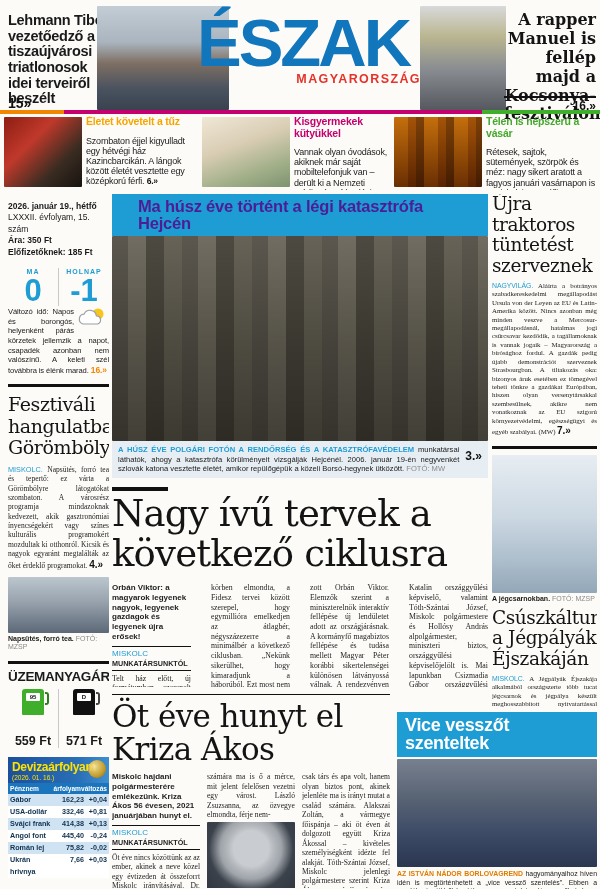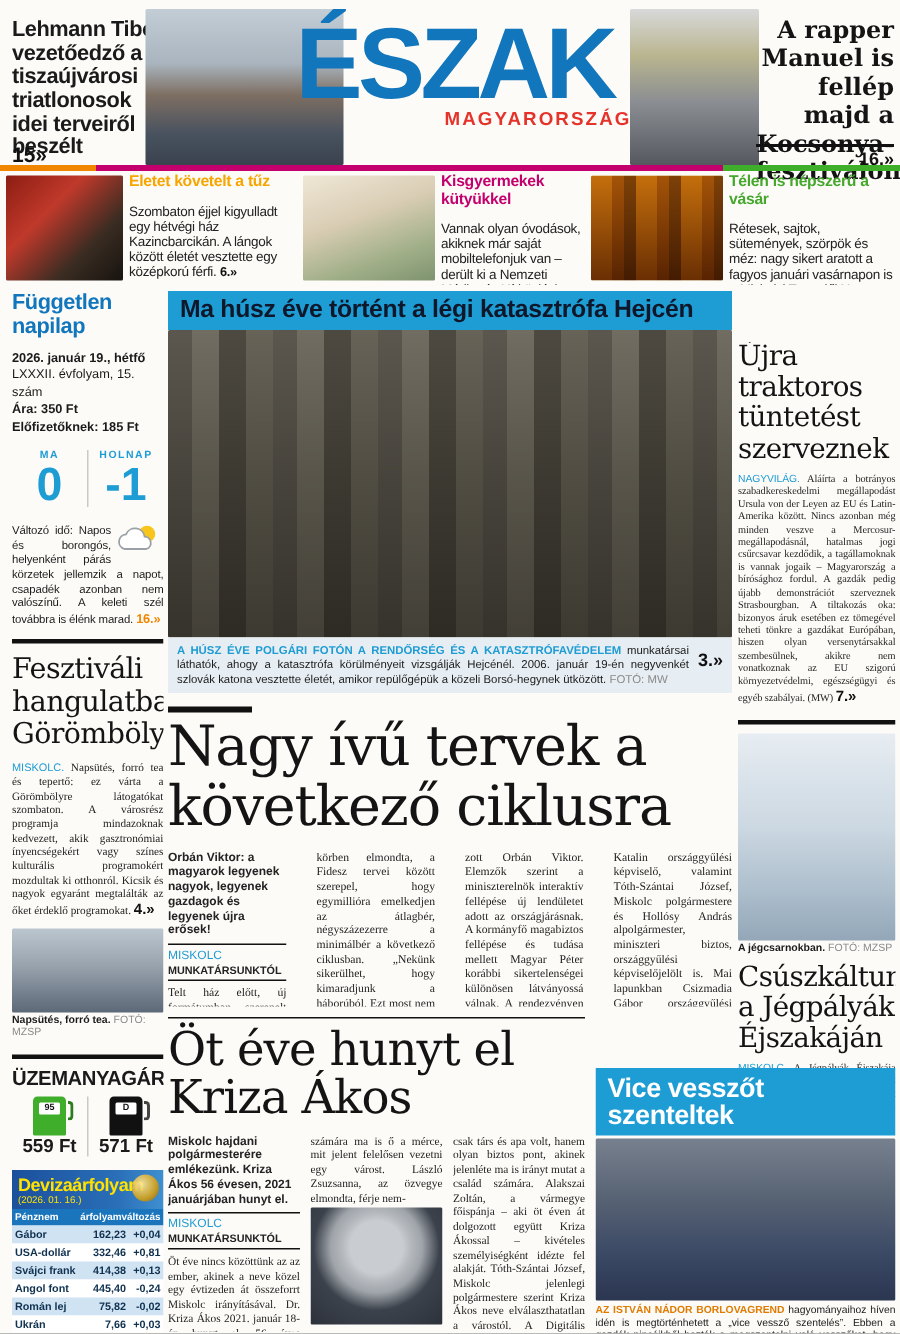--- a/index.html
+++ b/index.html
@@ -61,61 +61,61 @@
   
   .left-rail{left:8px;top:194px;width:101px;height:694px;overflow:hidden;}
   .tagline{font-size:14.5px;font-weight:bold;color:var(--masthead-blue);letter-spacing:-0.3px;}
   .pubinfo{margin-top:7px;font-size:8.5px;line-height:1.35;}
   .pubinfo .b{font-weight:bold;}
   .weather{margin-top:10px;display:flex;text-align:center;}
   .weather .wcol{flex:1;}
   .weather .wcol+.wcol{border-left:1px solid #c9c9c9;}
   .wlabel{font-size:7px;font-weight:bold;color:var(--accent-blue);letter-spacing:1px;}
   .wtemp{font-size:31px;font-weight:bold;color:var(--accent-blue);line-height:1.0;}
-  .forecast{margin-top:11px;font-size:7.6px;line-height:1.26;text-align:justify;letter-spacing:-0.1px;}
+  .forecast{margin-top:1px;font-size:7.6px;line-height:1.26;text-align:justify;letter-spacing:-0.1px;}
   .forecast svg{float:right;margin:0 0 1px 3px;}
   .forecast .pref{color:var(--strip-orange);font-size:8.5px;}
   .thickrule{border-top:3px solid #111;margin-top:9px;}
   .fest-h{margin-top:7px;font-size:19px;line-height:1.13;letter-spacing:-0.4px;}
   .fest-body{margin-top:6px;font-size:7.5px;line-height:1.25;}
   .fest-body .loc-label{font-size:7.3px;}
   .fest-body .pref{font-size:10px;}
   .ph-gorombol{margin-top:6px;width:101px;height:56px;}
   .smallcap{margin-top:2px;font-size:7px;font-weight:bold;line-height:1.2;}
   .fuel-title{margin-top:5px;font-size:13.5px;font-weight:bold;letter-spacing:-0.3px;}
   .fuel-row{margin-top:5px;display:flex;text-align:center;}
   .fuel-cell{flex:1;}
   .fuel-cell+.fuel-cell{border-left:1px solid #c9c9c9;}
   .pump{position:relative;width:22px;height:26px;margin:0 auto;border-radius:3px 3px 1px 1px;}
   .pump.g{background:var(--fuel-green);} .pump.d{background:#111;}
   .pump .screen{position:absolute;left:4px;top:4px;width:14px;height:8px;background:#fff;color:#111;
     font-size:6px;font-weight:bold;line-height:8px;border-radius:1px;}
   .pump .hose{position:absolute;right:-5px;top:3px;width:4px;height:13px;border:2px solid #444;border-left:none;border-radius:0 3px 3px 0;}
   .pump.g .hose{border-color:#2c7d1e;}
-  .fuel-price{margin-top:0;font-size:12.5px;font-weight:bold;}
+  .fuel-price{margin-top:19px;font-size:12.5px;font-weight:bold;}
   .cur{margin-top:9px;}
   .cur-head{background:linear-gradient(90deg,#1b4f9c 0%,#2a6fb8 70%,#3f8fd0 100%);padding:3px 4px 2px;position:relative;overflow:hidden;}
   .cur-head::after{content:"";position:absolute;right:3px;top:3px;width:18px;height:18px;border-radius:50%;
     background:radial-gradient(circle at 35% 35%,#ffe99a,#d4a017 60%,#7c5a10);opacity:0.9;}
   .cur-title{font-size:12px;font-weight:bold;color:#ffe200;letter-spacing:-0.3px;}
   .cur-date{font-size:6.5px;color:#ffe200;}
   .cur-row{display:flex;font-size:7.2px;font-weight:bold;line-height:12px;color:#10314f;background:#fff;}
   .cur-row:nth-child(odd){background:var(--table-row-alt);}
   .cur-row span:nth-child(1){width:44px;padding-left:2px;}
   .cur-row span:nth-child(2){width:32px;text-align:right;}
   .cur-row span:nth-child(3){flex:1;text-align:right;padding-right:2px;}
   .cur-colhead{display:flex;background:var(--table-blue);color:#fff;font-size:6.6px;line-height:11px;font-weight:bold;}
   .cur-colhead span:nth-child(1){width:44px;padding-left:2px;}
   .cur-colhead span:nth-child(2){width:32px;text-align:right;}
   .cur-colhead span:nth-child(3){flex:1;text-align:right;padding-right:2px;}
 
   
   .center{left:112px;top:194px;width:376px;height:694px;overflow:hidden;}
-  .bluebar{background:var(--accent-blue);color:#0f172a;font-weight:bold;font-size:16.5px;letter-spacing:-0.2px;
-    padding:4px 8px 5px;line-height:1;}
+  .bluebar{background:var(--accent-blue);color:#4c1d95;font-weight:bold;font-size:16.5px;letter-spacing:-0.2px;
+    padding:4px 26px 5px;line-height:1;}
   .ph-hejce{width:376px;height:205px;}
   .mcaption{background:#e6edf3;padding:4px 6px;font-size:7.6px;line-height:1.28;text-align:justify;}
   .mcaption .lead{color:var(--accent-blue);font-weight:bold;}
   .mcaption .pref{float:right;font-size:12px;margin:4px 0 0 6px;}
   .krule{width:56px;border-top:4px solid #111;margin-top:9px;}
   .kicker{margin-top:3px;font-size:11px;font-weight:bold;letter-spacing:-0.2px;}
   .kicker .kh{color:var(--accent-blue);}
   .bigh{margin-top:3px;font-size:37px;line-height:1.08;letter-spacing:-0.8px;}
   .cols{margin-top:9px;display:flex;gap:20px;height:104px;overflow:hidden;}
   .col{flex:1;font-size:7.8px;line-height:1.25;overflow:hidden;}
@@ -129,21 +129,21 @@
   .ph-kriza{width:100%;height:78px;margin-top:2px;}
 
   
   .vice{left:397px;top:712px;width:200px;height:177px;overflow:hidden;}
   .vice-bar{background:var(--accent-blue);color:#fff;font-weight:bold;font-size:18px;letter-spacing:-0.3px;padding:4px 8px 5px;line-height:1;}
   .ph-vice{width:200px;height:108px;margin-top:2px;}
   .vcaption{margin-top:3px;font-size:6.9px;line-height:1.25;text-align:justify;}
   .vcaption .lead{color:var(--caption-orange);font-weight:bold;}
 
   
-  .right-rail{left:492px;top:194px;width:105px;height:516px;overflow:hidden;margin-top:34px;}
+  .right-rail{left:492px;top:194px;width:105px;height:516px;overflow:hidden;}
   .r-h{font-size:18.5px;line-height:1.12;letter-spacing:-0.4px;}
   .r-body{margin-top:5px;font-size:6.9px;line-height:1.22;letter-spacing:-0.05px;}
   .r-body .loc-label{font-size:6.9px;}
   .r-body .pref{font-size:10px;}
   .ph-ice{margin-top:6px;width:105px;height:138px;}
 </style>
 </head>
 <body>
 
 <div id="page">
@@ -179,21 +179,20 @@
     <div class="tb"><span>Vannak olyan óvodások, akiknek már saját mobiltelefonjuk van – derült ki a Nemzeti Média- és Hírközlési Hatóság kutatásából.</span> </div>
   </div>
 
   <div class="abs photo p-honey ph-honey"></div>
   <div class="abs teaser t3">
     <div class="tt">Télen is népszerű a vásár</div>
     <div class="tb"><span>Rétesek, sajtok, sütemények, szörpök és méz: nagy sikert aratott a fagyos januári vasárnapon is a Miskolci Termelői Nap.</span> </div>
   </div>
 
   <div class="abs left-rail">
-    <div class="tagline">Független napilap</div>
     <div class="pubinfo">
       <div class="b">2026. január 19., hétfő</div>
       <div>LXXXII. évfolyam, 15. szám</div>
       <div class="b">Ára: 350 Ft</div>
       <div class="b">Előfizetőknek: 185 Ft</div>
     </div>
 
     <div class="weather">
       <div class="wcol">
         <div class="wlabel">MA</div>

